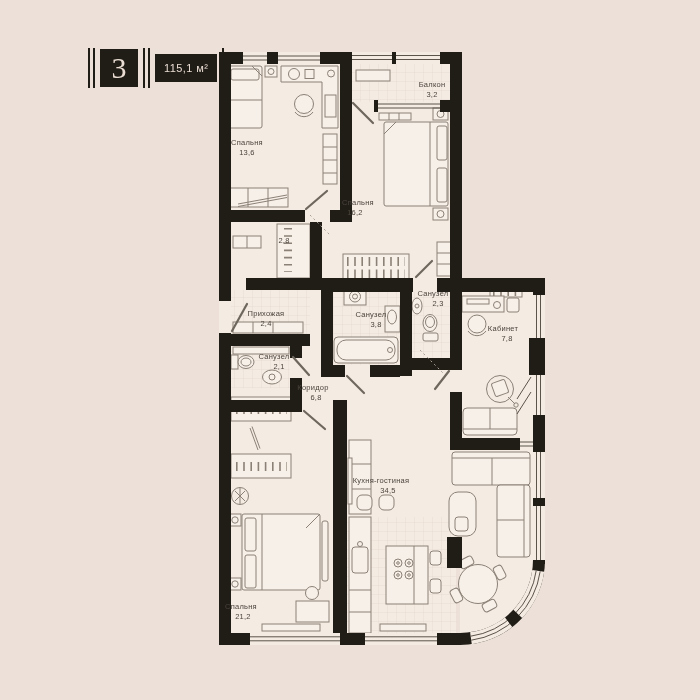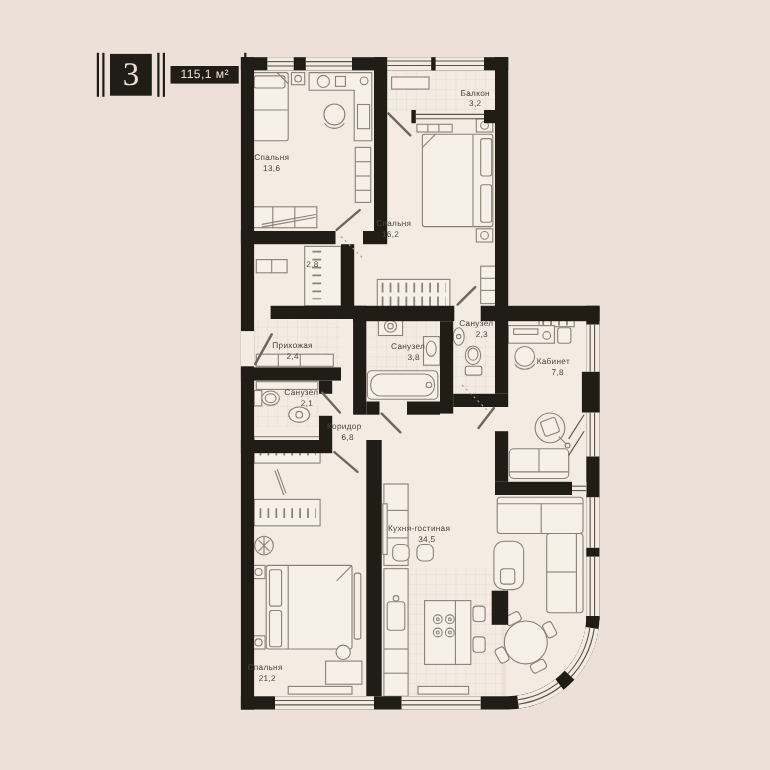--- a/index.html
+++ b/index.html
@@ -20,21 +20,21 @@
   .door{stroke:#6E675E;stroke-width:2.2;stroke-linecap:round;fill:none;}
   .dot{stroke:#A89E93;stroke-width:1;stroke-dasharray:2 3;fill:none;}
   .rn,.ra{fill:var(--text);font-size:7.5px;letter-spacing:.25px;text-anchor:middle;
           font-family:"Liberation Sans",sans-serif;}
   .badge{position:absolute;left:88px;top:48px;display:flex;align-items:center;height:40px;}
   .vline{width:2px;height:40px;background:var(--wall);}
   .gap2{width:3px;}.gap4{width:5px;}
   .badge-num{width:38px;height:38px;background:var(--wall);color:var(--badge-text);
     display:flex;align-items:center;justify-content:center;
     font-family:"Liberation Serif",serif;font-size:30px;font-weight:400;line-height:1;}
-  .badge-area{height:16px;background:var(--wall);color:var(--badge-text);
+  .badge-area{height:28px;background:var(--wall);color:var(--badge-text);
     display:flex;align-items:center;padding:0 9px;font-size:11px;letter-spacing:.4px;white-space:nowrap;}
 </style>
 </head>
 <body>
 
 <div class="stage">
 
   <svg class="plan-svg" width="700" height="700" viewBox="0 0 700 700">
     <defs>
       <pattern id="tiles" width="9" height="9" patternUnits="userSpaceOnUse">

